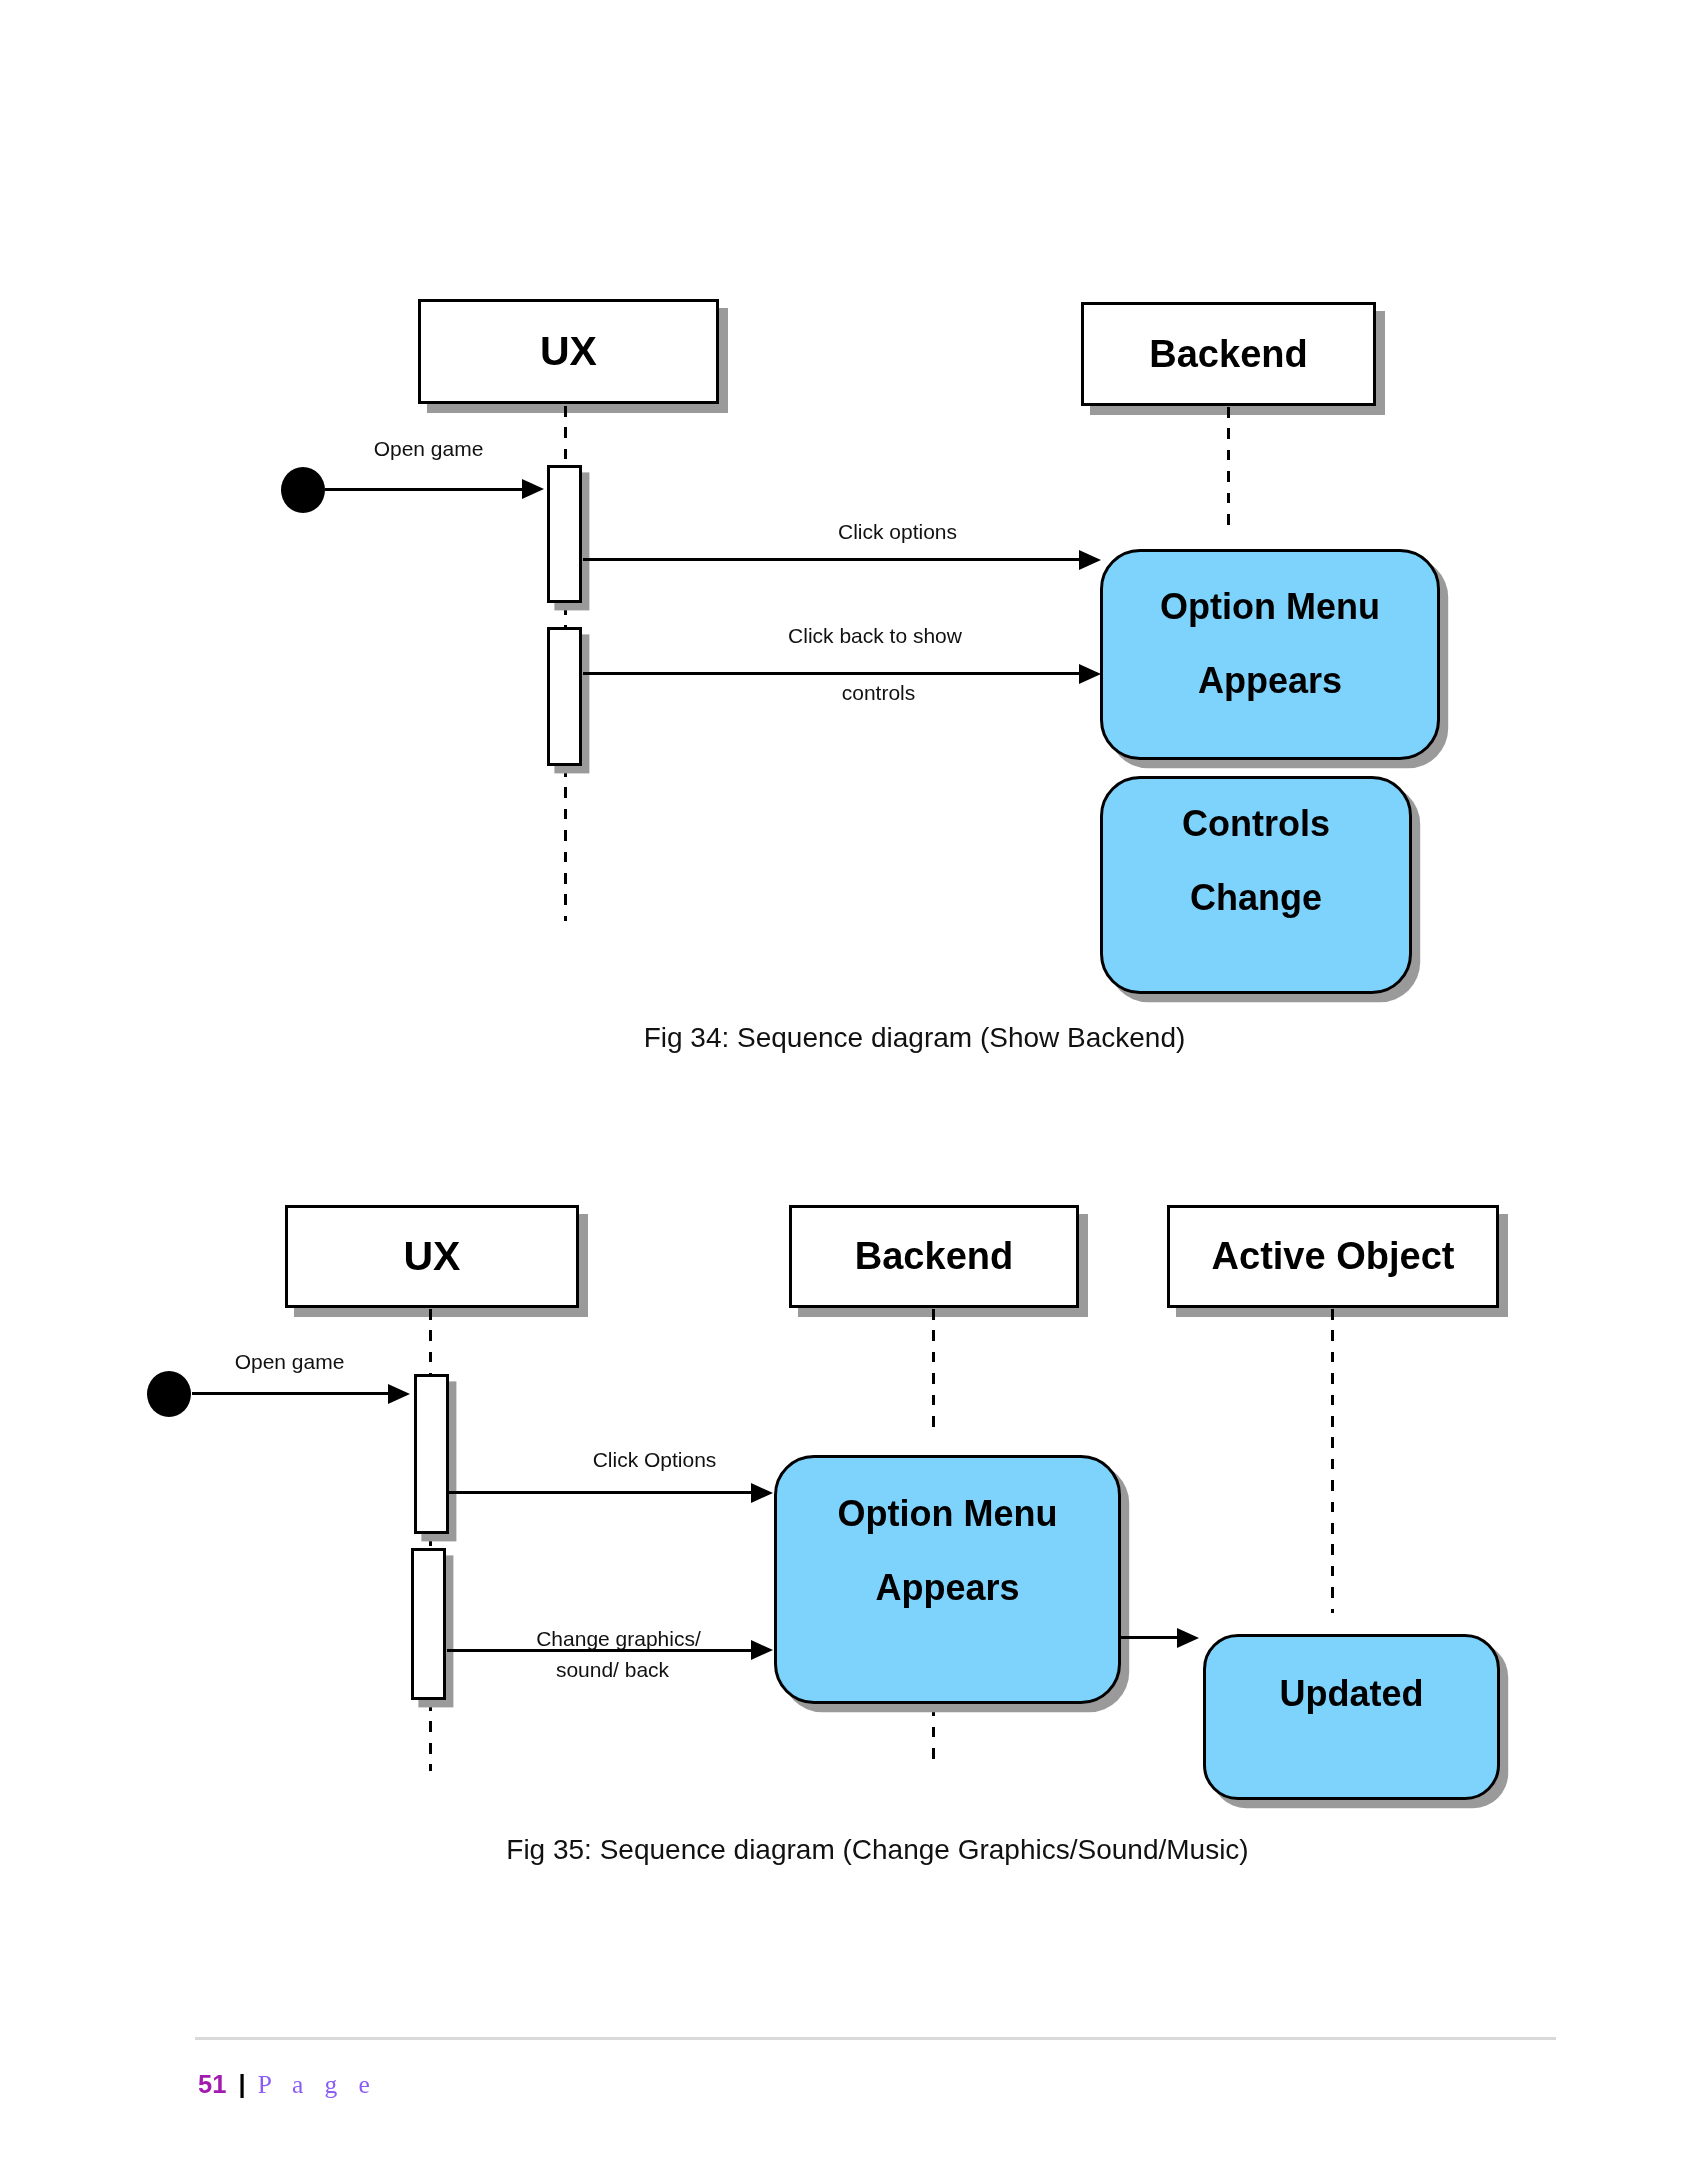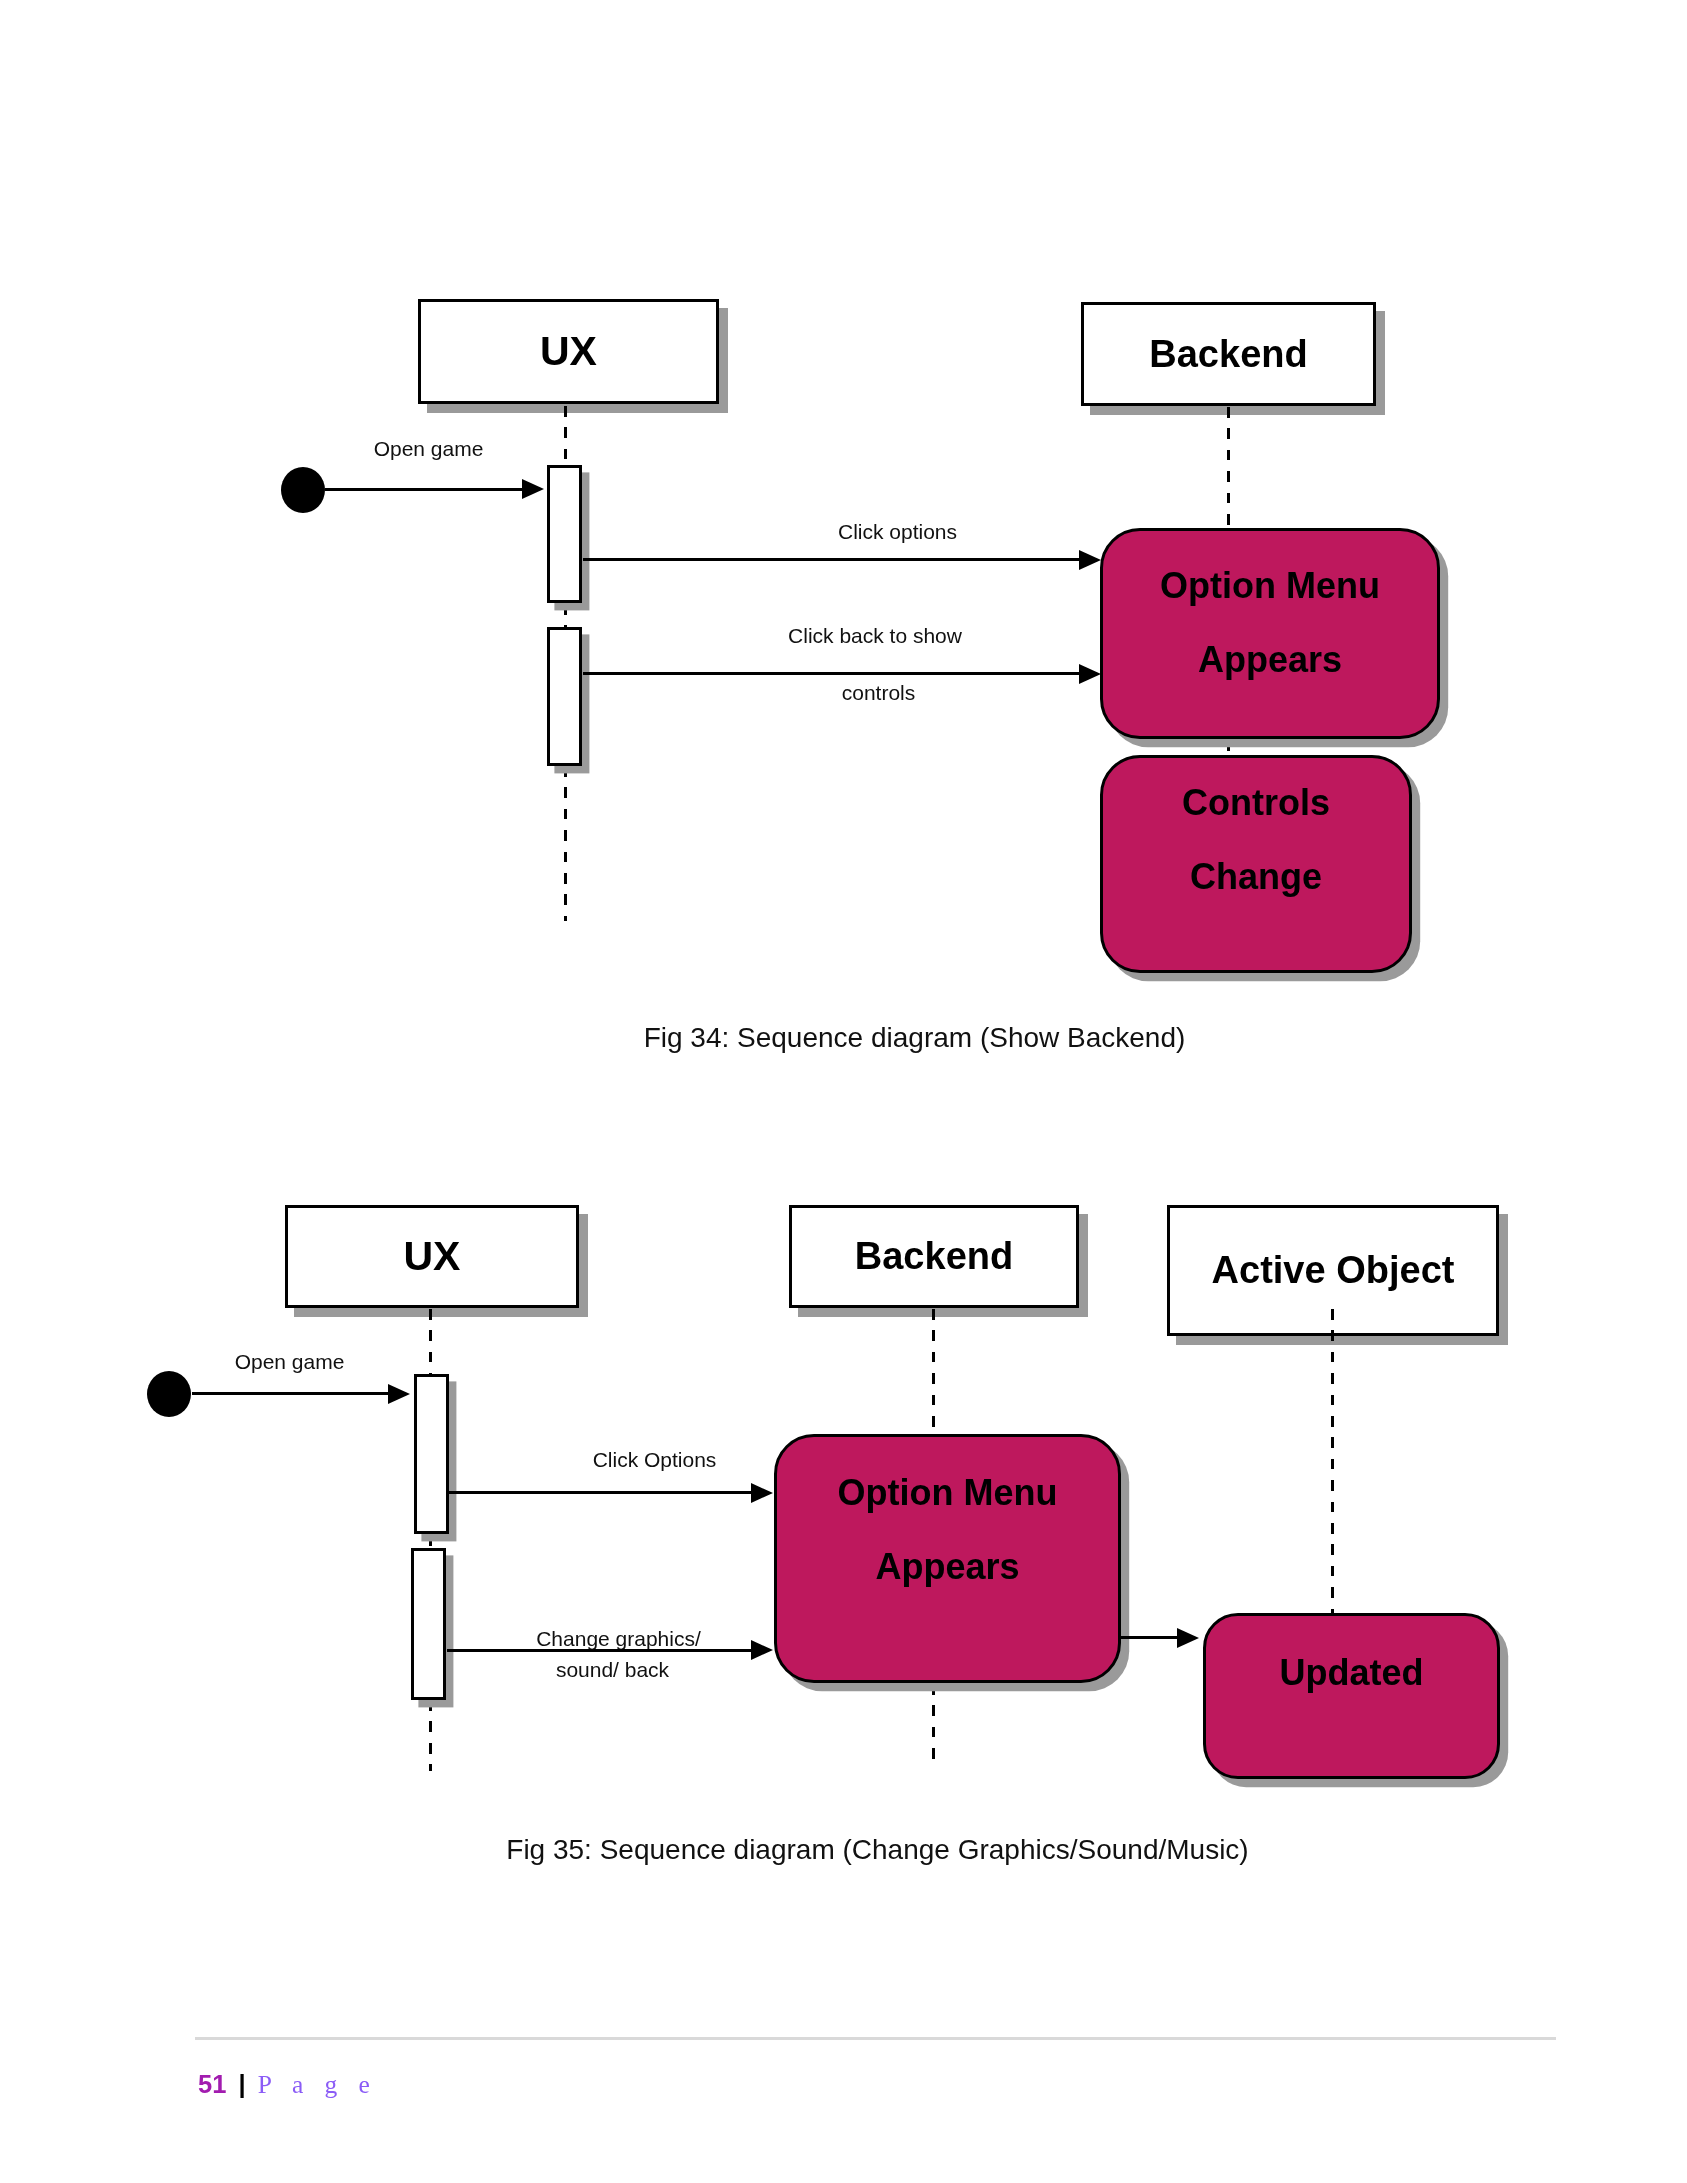--- a/index.html
+++ b/index.html
@@ -18,28 +18,29 @@
     border: 3.3px solid #000000;
     box-shadow: 9px 9px 0 #9a9a9a;
     display: flex; align-items: center; justify-content: center;
     font-weight: bold; font-size: 38px; letter-spacing: 0px;
     box-sizing: border-box;
   }
 
   
   .state {
     position: absolute;
-    background: #be185d;
+    background: #7dd3fc;
     border: 3.3px solid #000000;
     border-radius: 40px;
     box-shadow: 8.2px 8.2px 0 #9a9a9a;
     display: flex; flex-direction: column; align-items: center; justify-content: center;
     font-weight: bold; font-size: 36px; line-height: 74px;
     text-align: center;
     box-sizing: border-box;
+    margin-top: 21px;
   }
 
   
   .lifeline {
     position: absolute;
     width: 2.5px;
     background: repeating-linear-gradient(to bottom, #000 0 10.7px, transparent 10.7px 21.4px);
   }
 
   
@@ -127,21 +128,21 @@
 </div>
 
 <div class="caption" style="left:420px; top:1022px; width:989px;">Fig 34: Sequence diagram (Show Backend)</div>
 
 <div class="actor" style="left:285px; top:1205px; width:294px; height:103px; font-size:41px;">
   <span>UX</span>
 </div>
 <div class="actor" style="left:789px; top:1205px; width:290px; height:103px;">
   <span>Backend</span>
 </div>
-<div class="actor" style="left:1167px; top:1205px; width:332px; height:131px;">
+<div class="actor" style="left:1167px; top:1205px; width:332px; height:103px;">
   <span>Active Object</span>
 </div>
 
 <div class="lifeline" style="left:429px; top:1309px; height:65px;"></div>
 <div class="lifeline" style="left:429px; top:1535px; height:13px;"></div>
 <div class="lifeline" style="left:429px; top:1700px; height:71px;"></div>
 <div class="lifeline" style="left:932px; top:1309px; height:124px;"></div>
 <div class="lifeline" style="left:932px; top:1684px; height:76px;"></div>
 <div class="lifeline" style="left:1331px; top:1309px; height:304px;"></div>
 

